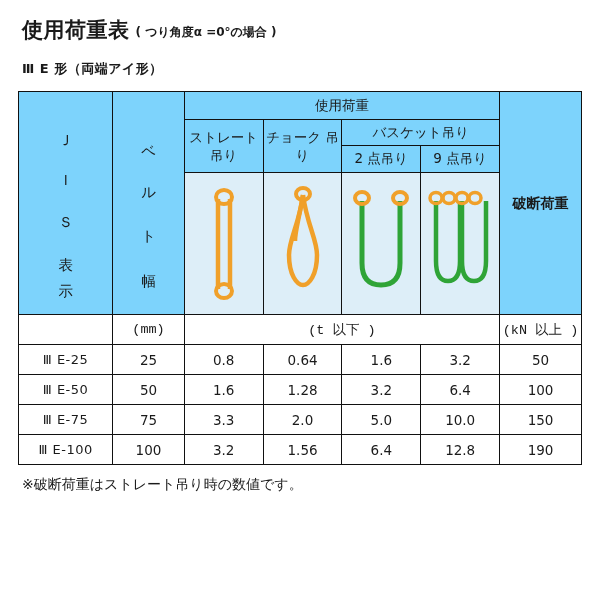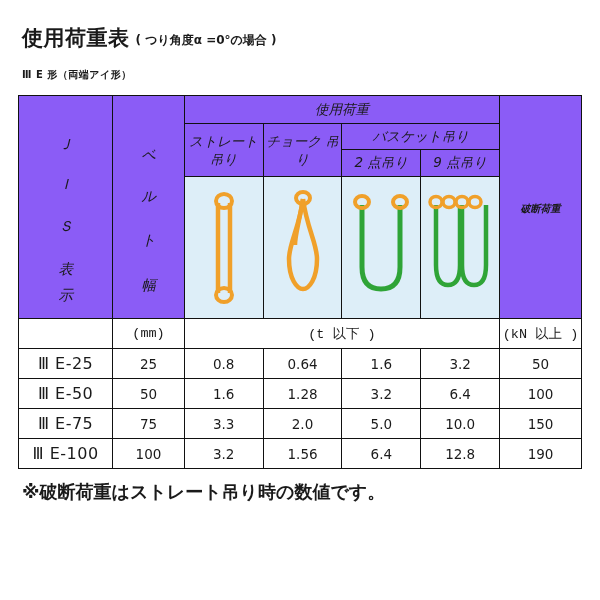--- a/index.html
+++ b/index.html
@@ -13,21 +13,21 @@
     font-family: "DejaVu Sans", "Liberation Sans", sans-serif;
     color: #1a1a1a;
     position: relative;
     overflow: hidden;
   }
   .page {
     position: relative;
     width: 600px;
     height: 600px;
     box-sizing: border-box;
-    padding: 8px 18px;
+    padding: 0 18px;
   }
   
   .title-row {
     display: flex;
     align-items: baseline;
     padding-top: 16px;
     padding-left: 4px;
   }
   .title-main {
     font-size: 21px;
@@ -37,42 +37,41 @@
   .title-sub {
     font-size: 12px;
     font-weight: bold;
     margin-left: 6px;
     position: relative;
     top: -1px;
   }
   .subtitle {
     margin-top: 16px;
     padding-left: 4px;
-    font-size: 10px;
+    font-size: 13px;
     font-weight: bold;
     letter-spacing: 0.5px;
   }
   
   table.load-table {
     margin-top: 13px;
     border-collapse: collapse;
     width: 564px;
     table-layout: fixed;
   }
   table.load-table td, table.load-table th {
     border: 1px solid #111;
     text-align: center;
     vertical-align: middle;
     font-weight: normal;
     font-size: 13.5px;
     padding: 0;
   }
   .hdr-blue {
-    background: #8b5cf6;
-    font-style: italic;
+    background: #7dd3fc;
   }
   .hdr-title {
     font-size: 15px;
     font-weight: bold;
     height: 27px;
   }
   .col-jis {
     width: 92px;
   }
   .col-belt {
@@ -106,42 +105,42 @@
   .basket-sub {
     height: 26px;
     font-size: 13.5px;
     font-weight: bold;
   }
   .pic-cell {
     height: 141px;
     background: #ddeef8;
   }
   .break-cell {
-    font-size: 10px;
+    font-size: 14px;
     font-weight: bold;
     line-height: 1.3;
   }
   .units-row td {
     height: 29px;
     font-size: 13.5px;
     font-family: Liberation Mono, monospace;
   }
   .data-row td {
     height: 29px;
     font-size: 14.5px;
   }
   .data-row td.jis-label {
-    font-size: 16px;
+    font-size: 13px;
     letter-spacing: 0.5px;
   }
   .note {
     margin-top: 11px;
     padding-left: 4px;
-    font-size: 18px;
-    font-weight: bold;
+    font-size: 14px;
+    font-weight: normal;
   }
   svg { display: block; margin: 0 auto; }
 </style>
 </head>
 <body>
 
 <div class="page">
 
   <div class="title-row">
     <span class="title-main">使用荷重表</span>

